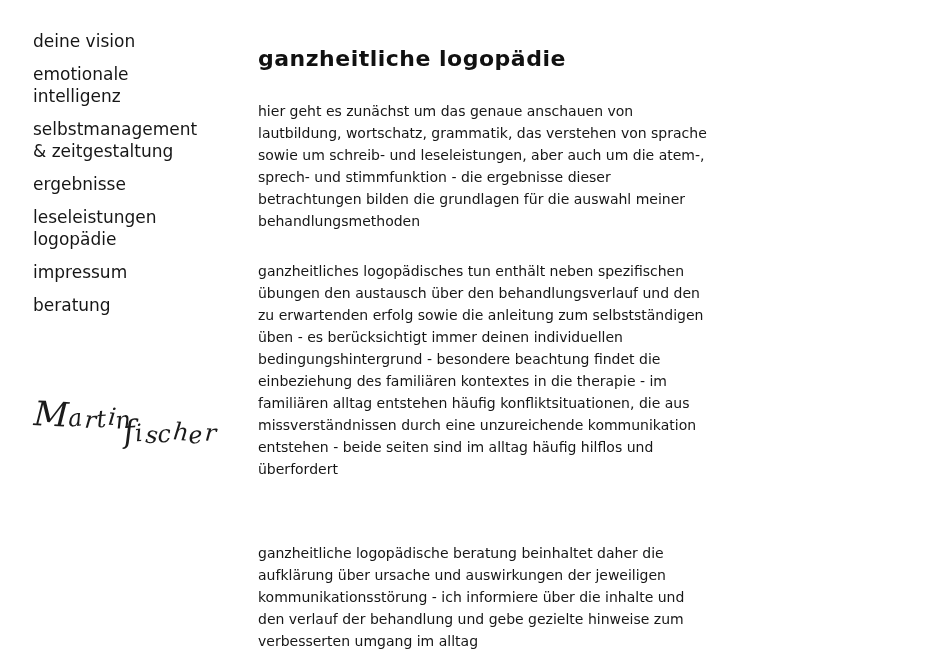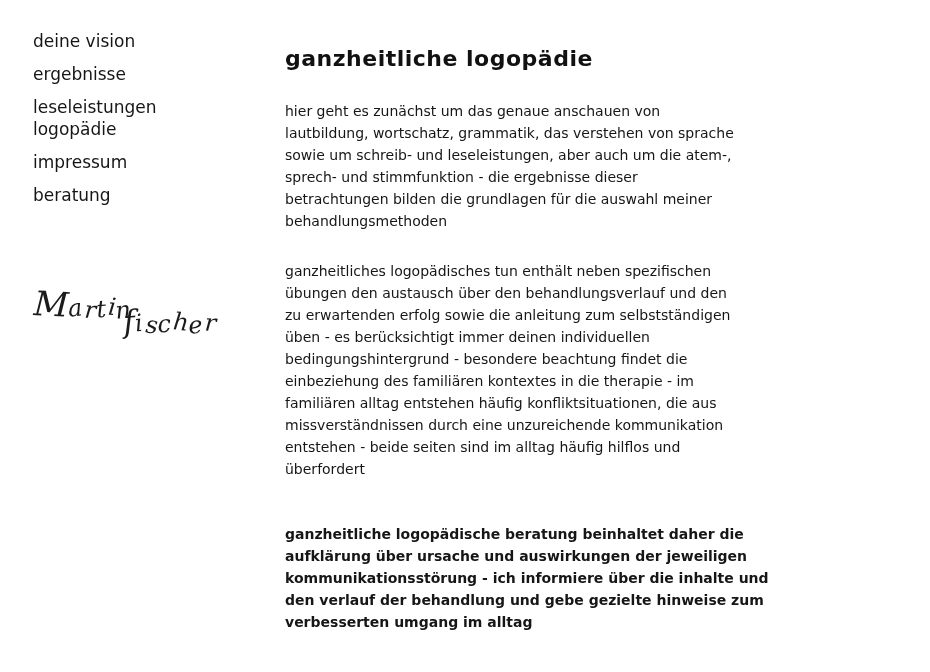--- a/index.html
+++ b/index.html
@@ -11,21 +11,20 @@
     width: 930px;
     height: 672px;
     overflow: hidden;
     font-family: "DejaVu Sans", "Liberation Sans", sans-serif;
     color: #161616;
   }
   .page {
     display: flex;
     width: 930px;
     height: 564px;
-    justify-content: space-between;
   }
   
   .sidebar {
     width: 225px;
     padding: 30px 0 0 33px;
     flex: none;
   }
   .nav-item {
     display: block;
     font-size: 17px;
@@ -84,31 +83,34 @@
     color: #111111;
   }
   .body-para {
     margin: 28px 0 0 0;
     font-size: 14px;
     line-height: 22px;
     white-space: pre-line;
     color: #161616;
   }
   .body-para.para-3 {
-    margin-top: 43px;
-    font-weight: bold;
+    margin-top: 62px;
   }
 </style>
 </head>
 <body>
 
 <div class="page">
 
   <nav class="sidebar">
     <a class="nav-item">deine vision</a>
+    <a class="nav-item">emotionale
+intelligenz</a>
+    <a class="nav-item">selbstmanagement
+&amp; zeitgestaltung</a>
     <a class="nav-item">ergebnisse</a>
     <a class="nav-item">leseleistungen
 logopädie</a>
     <a class="nav-item gap-above">impressum</a>
     <a class="nav-item">beratung</a>
 
     <div class="signature">
       <span class="sig-word sig-first"><span class="sig-letter">M</span><span class="sig-letter">a</span><span class="sig-letter">r</span><span class="sig-letter">t</span><span class="sig-letter">i</span><span class="sig-letter">n</span></span>
       <span class="sig-word sig-last"><span class="sig-letter">f</span><span class="sig-letter">i</span><span class="sig-letter">s</span><span class="sig-letter">c</span><span class="sig-letter">h</span><span class="sig-letter">e</span><span class="sig-letter">r</span></span>
     </div>

